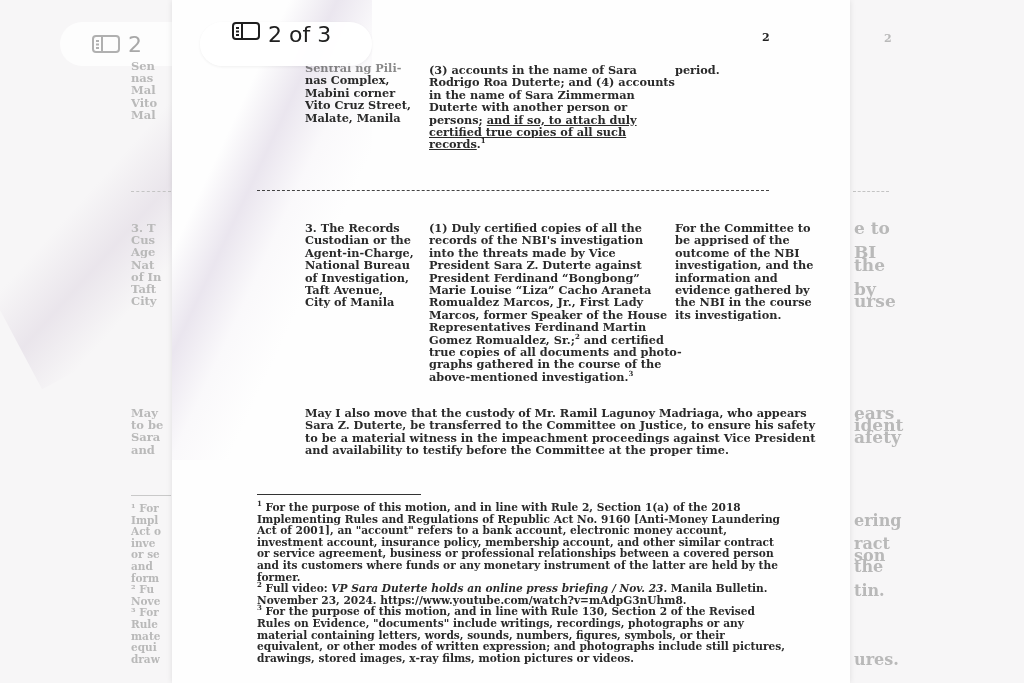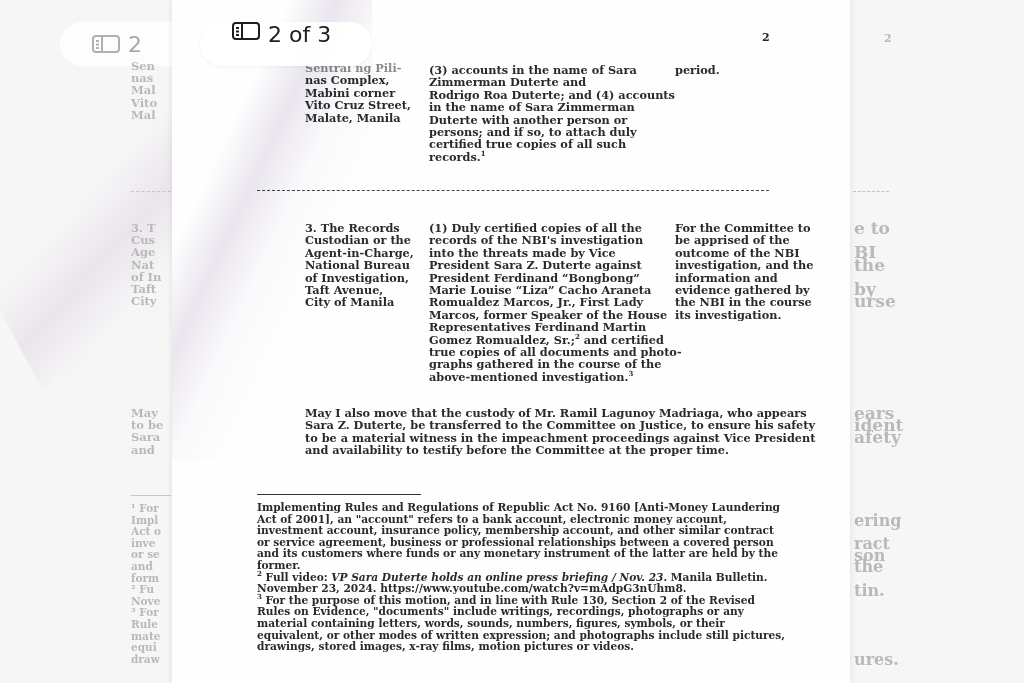--- a/index.html
+++ b/index.html
@@ -11,21 +11,21 @@
   .ghost-rule{position:absolute;border-top:1px dashed #c4c4c4;}
   .ghost-solid{position:absolute;border-top:1px solid #c9c9c9;}
   .ghost-pill{position:absolute;left:60px;top:22px;width:170px;height:44px;border-radius:22px;background:rgba(255,255,255,0.75);display:flex;align-items:center;gap:8px;padding-left:32px;box-sizing:border-box;color:#a8a8a8;font-family:"DejaVu Sans","Liberation Sans",sans-serif;font-size:22px;}
   .page{position:absolute;left:172px;top:0;width:678px;height:683px;background:#fefefe;box-shadow:0 0 6px rgba(0,0,0,0.10);overflow:hidden;}
   .page-fold{position:absolute;left:-60px;top:-10px;width:260px;height:470px;background:linear-gradient(115deg,rgba(255,255,255,0) 38%,rgba(218,210,226,0.55) 48%,rgba(240,236,243,0.3) 58%,rgba(255,255,255,0) 70%);}
   .pill{position:absolute;left:200px;top:22px;width:172px;height:44px;border-radius:22px;background:rgba(255,255,255,0.95);box-shadow:0 1px 3px rgba(0,0,0,0.06);display:flex;gap:8px;padding-left:32px;box-sizing:border-box;z-index:5;}
   .pill-icon{width:28px;height:18px;position:relative;}
   .pill-label{font-family:"DejaVu Sans","Liberation Sans",sans-serif;font-size:22px;color:#202020;}
   .pnum{position:absolute;left:590px;top:31px;font-size:11px;font-weight:bold;color:#222;}
   .txt{position:absolute;font-size:11.3px;line-height:12.4px;font-weight:bold;color:#2a2a2a;margin-left:48px;}
-  .u{}
+  .u{text-decoration:underline;}
   .sup{font-size:7px;vertical-align:super;line-height:0;}
   .dash-rule{position:absolute;left:85px;top:190px;width:512px;border-top:1.5px dashed #444;}
   .fn-rule{position:absolute;left:85px;top:494px;width:164px;border-top:1.2px solid #333;}
   .fn{position:absolute;left:85px;width:530px;font-size:10.6px;line-height:11.6px;font-weight:bold;color:#2a2a2a;}
   .it{font-style:italic;}
 </style>
 </head>
 <body>
 
 <div class="bg-layer">
@@ -107,21 +107,20 @@
 
   <div class="txt" style="left:85px;top:62px;width:120px;">
     <div style="opacity:0.55;">Sentral ng Pili-</div>
     <div>nas Complex,</div>
     <div>Mabini corner</div>
     <div>Vito Cruz Street,</div>
     <div>Malate, Manila</div>
   </div>
   <div class="txt" style="left:209px;top:64px;width:250px;">
     <div>(3) accounts in the name of Sara</div>
-    <div>Zimmerman Duterte and</div>
     <div>Rodrigo Roa Duterte; and (4) accounts</div>
     <div>in the name of Sara Zimmerman</div>
     <div>Duterte with another person or</div>
     <div><span>persons; </span><span class="u">and if so, to attach duly</span></div>
     <div class="u">certified true copies of all such</div>
     <div><span class="u">records</span><span>.</span><span class="sup">1</span></div>
   </div>
   <div class="txt" style="left:455px;top:64px;">period.</div>
 
   <div class="dash-rule"></div>
@@ -165,20 +164,21 @@
     <div>May I also move that the custody of Mr. Ramil Lagunoy Madriaga, who appears</div>
     <div>Sara Z. Duterte, be transferred to the Committee on Justice, to ensure his safety</div>
     <div>to be a material witness in the impeachment proceedings against Vice President</div>
     <div>and availability to testify before the Committee at the proper time.</div>
   </div>
 
   <div class="fn-rule"></div>
 
   <div class="fn" style="top:502px;">
     <div>
+      <div><span class="sup">1</span><span> For the purpose of this motion, and in line with Rule 2, Section 1(a) of the 2018</span></div>
       <div>Implementing Rules and Regulations of Republic Act No. 9160 [Anti-Money Laundering</div>
       <div>Act of 2001], an "account" refers to a bank account, electronic money account,</div>
       <div>investment account, insurance policy, membership account, and other similar contract</div>
       <div>or service agreement, business or professional relationships between a covered person</div>
       <div>and its customers where funds or any monetary instrument of the latter are held by the</div>
       <div>former.</div>
     </div>
     <div>
       <div><span class="sup">2</span><span> Full video: </span><span class="it">VP Sara Duterte holds an online press briefing / Nov. 23.</span><span> Manila Bulletin.</span></div>
       <div>November 23, 2024. https://www.youtube.com/watch?v=mAdpG3nUhm8.</div>

